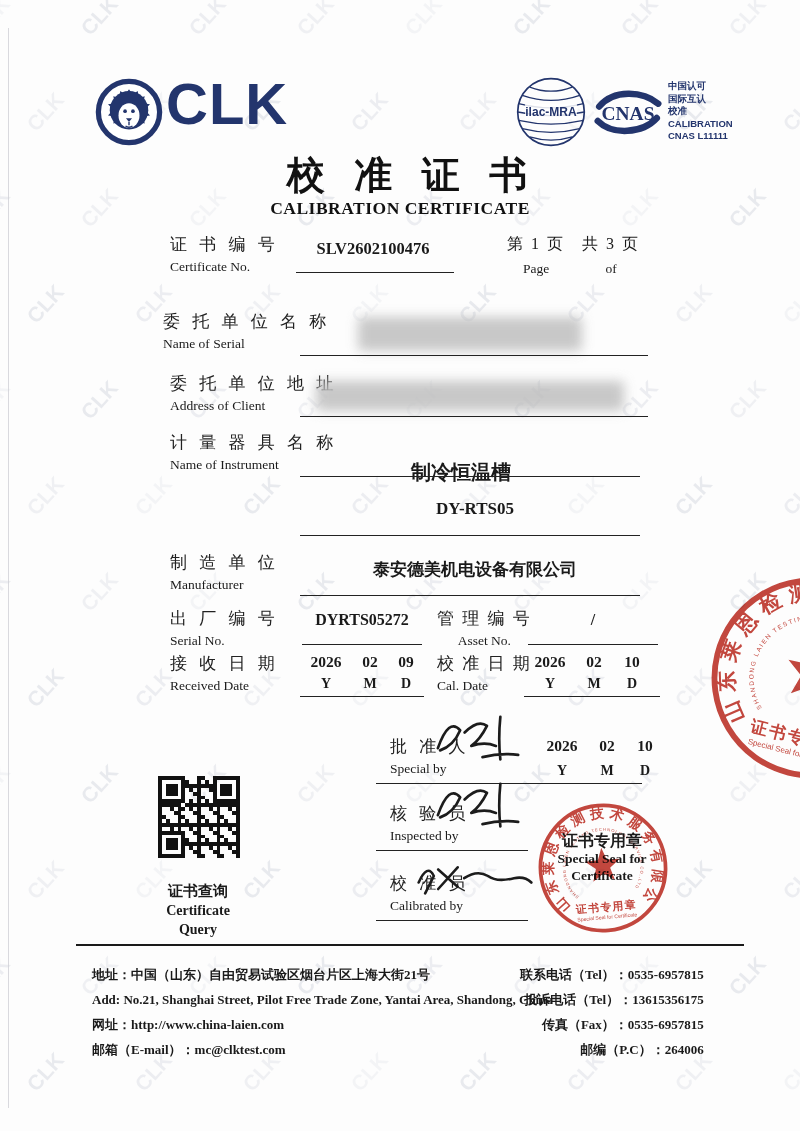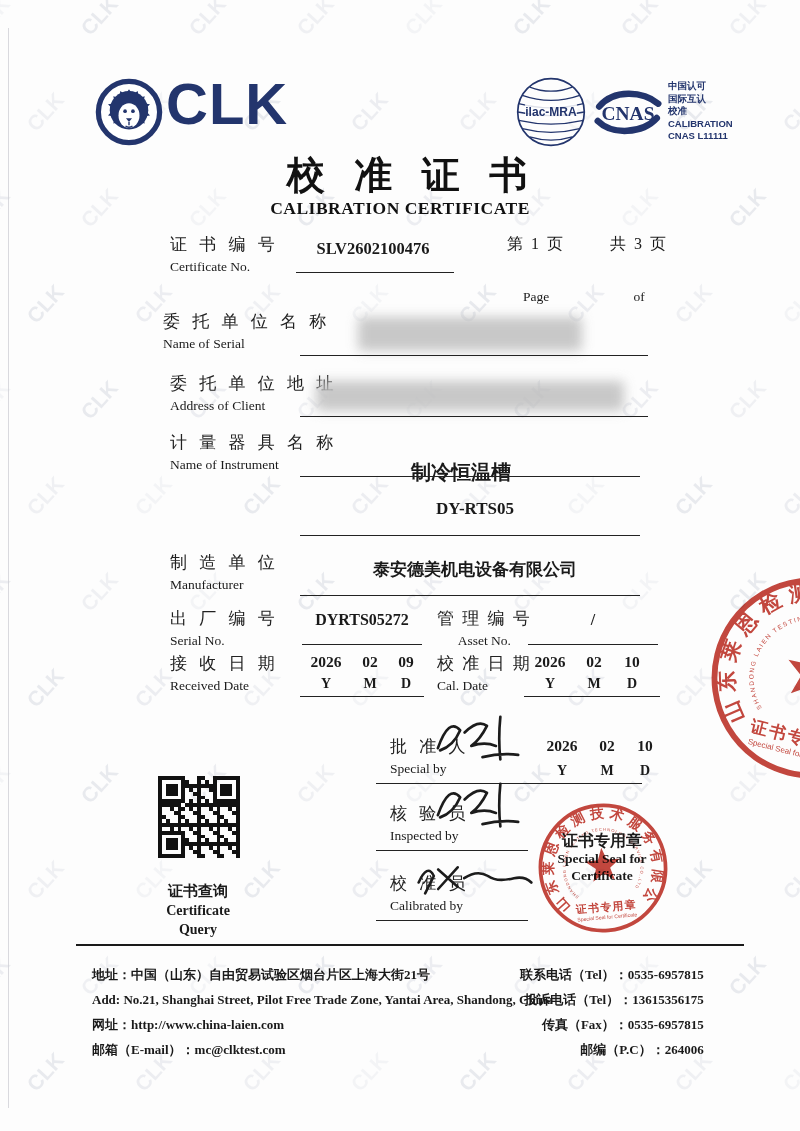--- a/index.html
+++ b/index.html
@@ -12,21 +12,21 @@
   .accr-lines{font:bold 9.5px "Liberation Sans","DejaVu Sans",sans-serif;line-height:12.5px;color:#23356d;}
   .title-cn{left:0;right:0;text-align:center;font-size:38px;font-weight:700;letter-spacing:10px;color:#111;}
   .title-en{left:0;right:0;text-align:center;font-size:17.5px;font-weight:700;letter-spacing:.5px;color:#111;}
   .lcn{font-size:17px;letter-spacing:4px;white-space:nowrap;color:#222;}
   .len{font-size:13.5px;margin-top:3px;white-space:nowrap;}
   .val{text-align:center;font-weight:600;font-size:16.5px;white-space:nowrap;}
   .ul{position:absolute;height:0;border-bottom:1.7px solid #222;}
   .redact{position:absolute;background:#bfbfbf;filter:blur(6px);border-radius:3px;opacity:.85;}
   .dgrid{position:absolute;display:grid;grid-auto-flow:column;text-align:center;font-weight:600;font-size:15.5px;}
   .ugrid{position:absolute;display:grid;grid-auto-flow:column;text-align:center;font-weight:600;font-size:14px;}
-  .pgrid{position:absolute;display:grid;grid-template-columns:76px 74px;text-align:center;gap:28px;}
+  .pgrid{position:absolute;display:grid;grid-template-columns:76px 74px;text-align:center;}
   .pgrid .r1{font-size:16px;letter-spacing:2px;white-space:nowrap;}
   .pgrid .r2{font-size:13.5px;margin-top:6px;}
   .sig path{fill:none;stroke:#1c1c1c;stroke-width:2.4;stroke-linecap:round;stroke-linejoin:round;}
   .seal{mix-blend-mode:multiply;opacity:.93;}
   #qr rect{fill:#111;}
   .qrcap{left:150px;width:96px;text-align:center;}
   .printed-seal{left:538px;width:128px;text-align:center;}
   .footer-col{font-size:13px;font-weight:600;line-height:25px;white-space:nowrap;}
   .scan-edge{position:absolute;background:#cfd0d6;opacity:.8;}
 </style>

